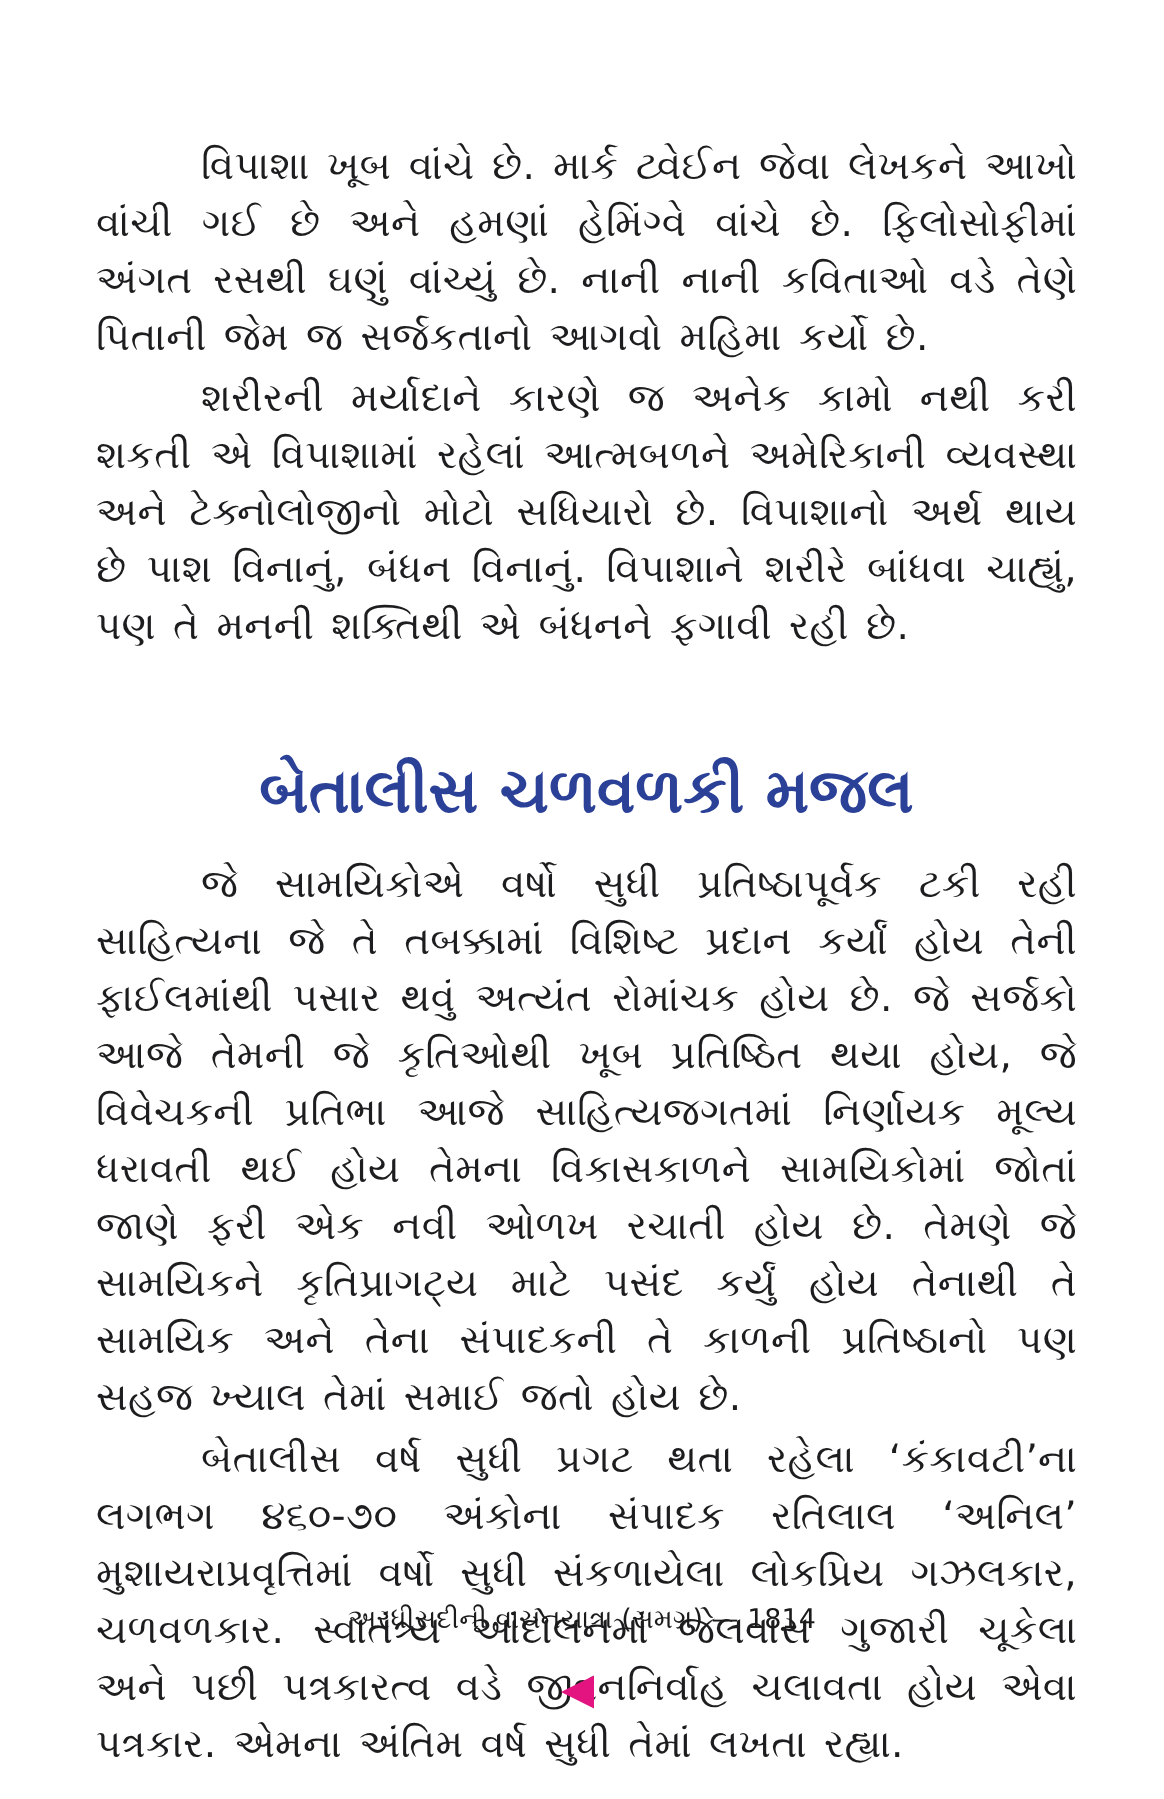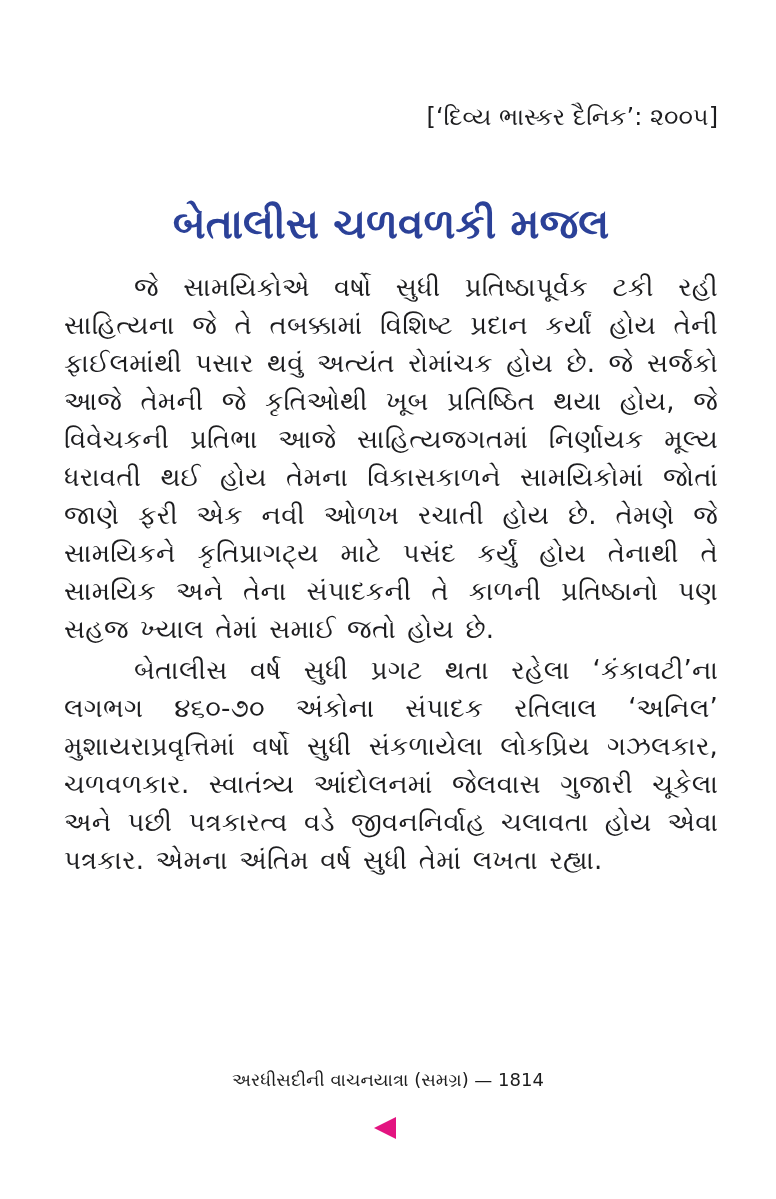--- a/index.html
+++ b/index.html
@@ -65,23 +65,24 @@
     border-right:22px solid var(--arrow-pink);
     cursor:pointer;
   }
 </style>
 </head>
 <body>
 
 <div class="page">
   <main class="content">
 
+    <p class="para">વિપાશા ખૂબ વાંચે છે. માર્ક ટ્વેઈન જેવા લેખકને આખો વાંચી ગઈ છે અને હમણાં હેમિંગ્વે વાંચે છે. ફિલોસોફીમાં અંગત રસથી ઘણું વાંચ્યું છે. નાની નાની કવિતાઓ વડે તેણે પિતાની જેમ જ સર્જકતાનો આગવો મહિમા કર્યો છે.</p>
 
+    <p class="para">શરીરની મર્યાદાને કારણે જ અનેક કામો નથી કરી શકતી એ વિપાશામાં રહેલાં આત્મબળને અમેરિકાની વ્યવસ્થા અને ટેક્નોલોજીનો મોટો સધિયારો છે. વિપાશાનો અર્થ થાય છે પાશ વિનાનું, બંધન વિનાનું. વિપાશાને શરીરે બાંધવા ચાહ્યું, પણ તે મનની શક્તિથી એ બંધનને ફગાવી રહી છે.</p>
 
-    <p class="attribution">[‘દિવ્ય ભાસ્કર દૈનિક’: ૨૦૦૫]</p>
 
     <h1 class="chapter-title">બેતાલીસ ચળવળકી મજલ</h1>
 
     <p class="para">જે સામયિકોએ વર્ષો સુધી પ્રતિષ્ઠાપૂર્વક ટકી રહી સાહિત્યના જે તે તબક્કામાં વિશિષ્ટ પ્રદાન કર્યાં હોય તેની ફાઈલમાંથી પસાર થવું અત્યંત રોમાંચક હોય છે. જે સર્જકો આજે તેમની જે કૃતિઓથી ખૂબ પ્રતિષ્ઠિત થયા હોય, જે વિવેચકની પ્રતિભા આજે સાહિત્યજગતમાં નિર્ણાયક મૂલ્ય ધરાવતી થઈ હોય તેમના વિકાસકાળને સામયિકોમાં જોતાં જાણે ફરી એક નવી ઓળખ રચાતી હોય છે. તેમણે જે સામયિકને કૃતિપ્રાગટ્ય માટે પસંદ કર્યું હોય તેનાથી તે સામયિક અને તેના સંપાદકની તે કાળની પ્રતિષ્ઠાનો પણ સહજ ખ્યાલ તેમાં સમાઈ જતો હોય છે.</p>
 
     <p class="para">બેતાલીસ વર્ષ સુધી પ્રગટ થતા રહેલા ‘કંકાવટી’ના લગભગ ૪૬૦-૭૦ અંકોના સંપાદક રતિલાલ ‘અનિલ’ મુશાયરાપ્રવૃત્તિમાં વર્ષો સુધી સંકળાયેલા લોકપ્રિય ગઝલકાર, ચળવળકાર. સ્વાતંત્ર્ય આંદોલનમાં જેલવાસ ગુજારી ચૂકેલા અને પછી પત્રકારત્વ વડે જીવનનિર્વાહ ચલાવતા હોય એવા પત્રકાર. એમના અંતિમ વર્ષ સુધી તેમાં લખતા રહ્યા.</p>
 
   </main>
 
   <div class="page-footer">અરધીસદીની વાચનયાત્રા (સમગ્ર) — 1814</div>

